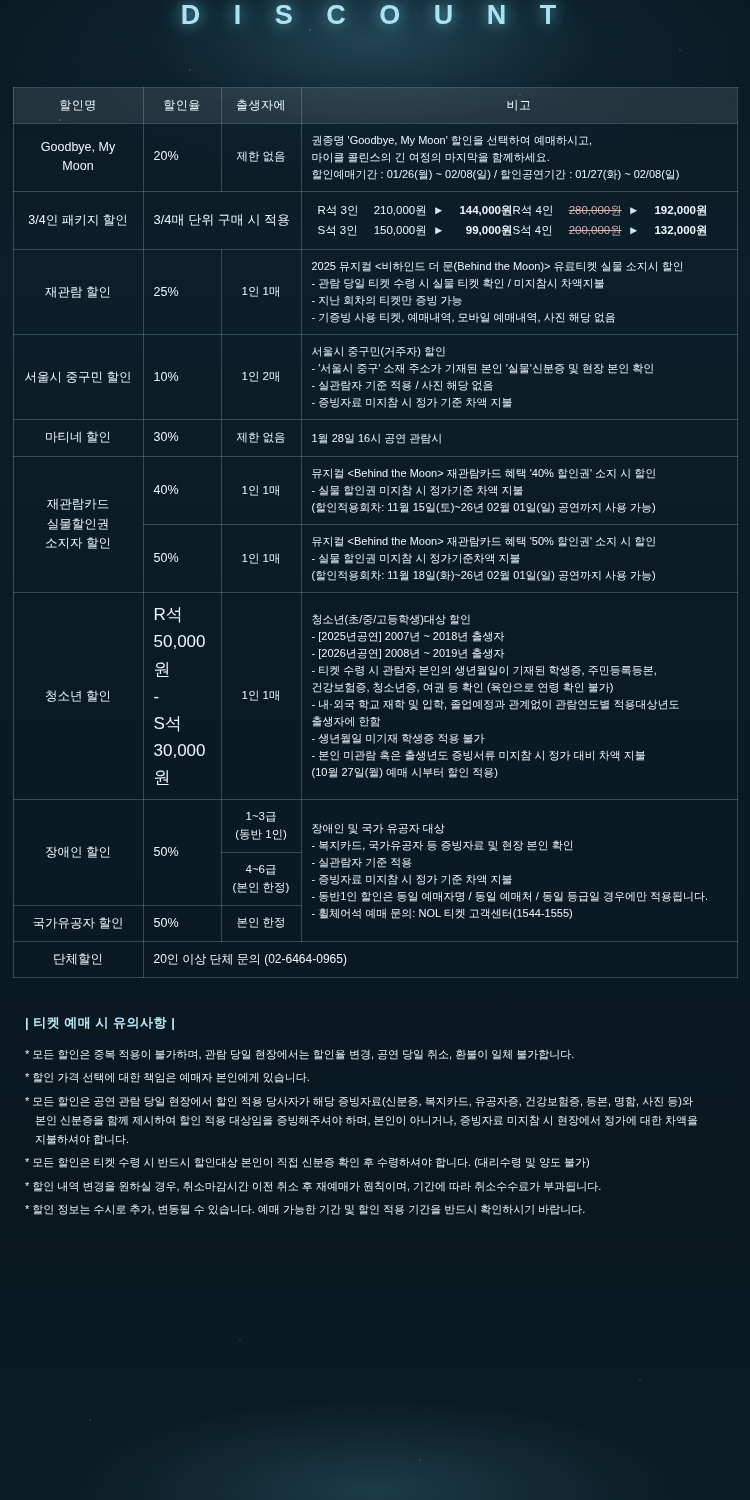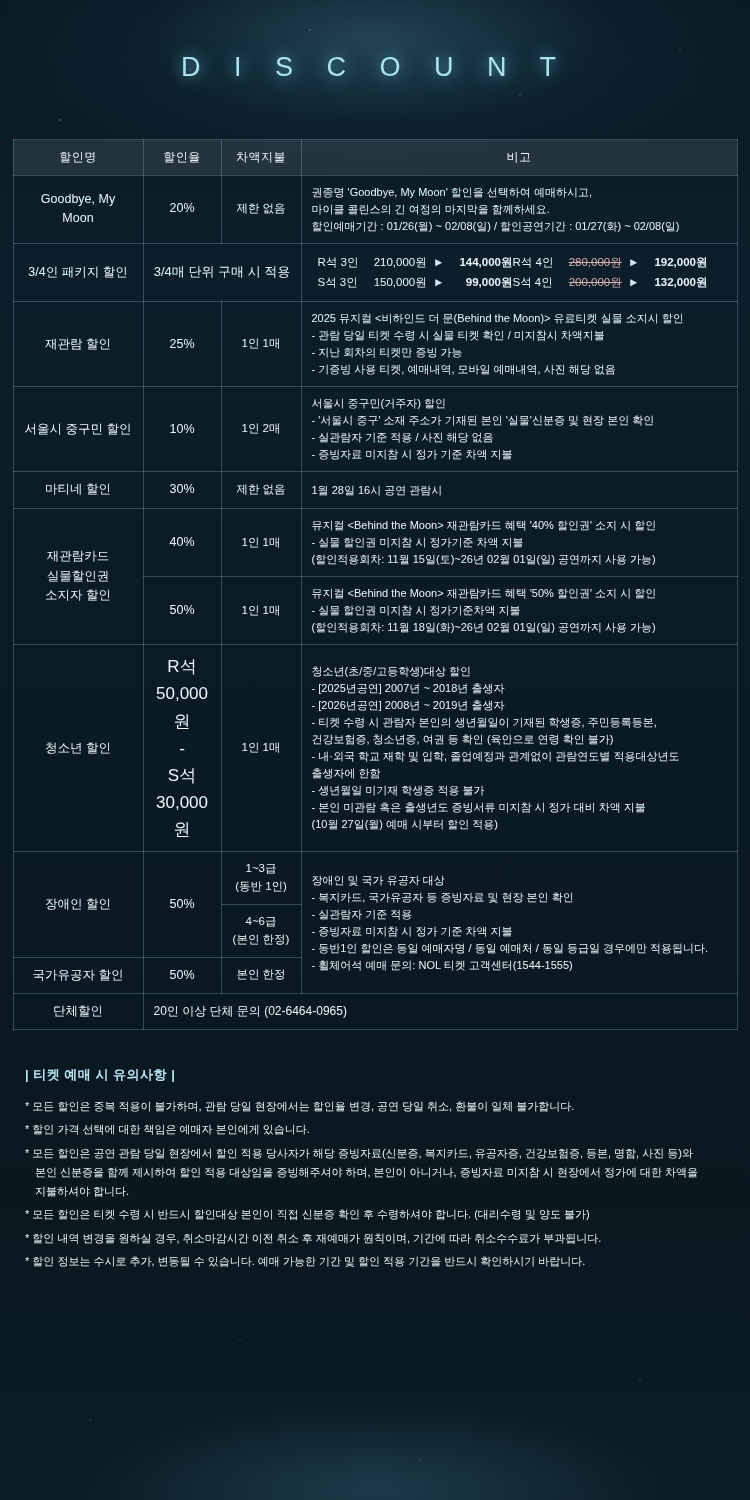--- a/index.html
+++ b/index.html
@@ -30,24 +30,23 @@
       radial-gradient(1px 1px at 680px 50px, rgba(255,255,255,0.40), transparent),
       radial-gradient(1px 1px at 90px 1420px, rgba(255,255,255,0.35), transparent),
       radial-gradient(1px 1px at 640px 1380px, rgba(255,255,255,0.30), transparent),
       radial-gradient(1px 1px at 420px 1460px, rgba(255,255,255,0.35), transparent),
       radial-gradient(1px 1px at 240px 1340px, rgba(255,255,255,0.25), transparent);
     pointer-events: none;
   }
   #title {
     position: relative;
     text-align: center;
-    padding-top: 52px;
     font-size: 27px;
     letter-spacing: 13px;
-    font-weight: normal;
+    font-weight: bold;
     color: #a9e4f2;
     text-shadow: 0 0 14px rgba(120,220,245,0.65), 0 0 28px rgba(90,190,225,0.45);
   }
   table.discount {
     position: relative;
     margin: 56px auto 0 auto;
     width: 725px;
     border-collapse: collapse;
     font-size: 11px;
     line-height: 1.55;
@@ -61,21 +60,21 @@
   }
   thead th {
     background: rgba(255,255,255,0.10);
     text-align: center;
     font-size: 12px;
     font-weight: bold;
     padding: 10px 6px;
     letter-spacing: 0.5px;
   }
   td.name { text-align: center; font-size: 12.5px; font-weight: bold; }
-  td.rate { text-align: center; font-size: 12.5px; font-weight: bold; }
+  td.rate { font-size: 12.5px; font-weight: bold; }
   td.limit { text-align: center; font-size: 11.5px; margin-top: 40px; }
   td.note { font-size: 11px; }
   .pkg { display: flex; justify-content: flex-start; padding-left: 6px; }
   .pkg-col { font-size: 11.5px; line-height: 1.8; }
   .strike { text-decoration: line-through; color: #d9b0b0; }
   .arrow { color: #cfe8f2; padding: 0 3px; }
   .price-row span { display: inline-block; }
   .lbl { display:inline-block; min-width: 44px; }
   .old { display:inline-block; min-width: 62px; text-align: right; }
   .new { display:inline-block; min-width: 62px; text-align: right; font-weight: bold; }
@@ -106,21 +105,21 @@
 <div id="page">
   <div id="stars"></div>
 
   <div id="title">D I S C O U N T</div>
 
   <table class="discount">
     <thead>
       <tr>
         <th style="width:130px">할인명</th>
         <th style="width:78px">할인율</th>
-        <th style="width:80px">차액지불</th>
+        <th style="width:80px">출생자에</th>
         <th>비고</th>
       </tr>
     </thead>
     <tbody>
 
       <tr>
         <td class="name">Goodbye, My Moon</td>
         <td class="rate">20%</td>
         <td class="limit">제한 없음</td>
         <td class="note multiline">권종명 'Goodbye, My Moon' 할인을 선택하여 예매하시고,

